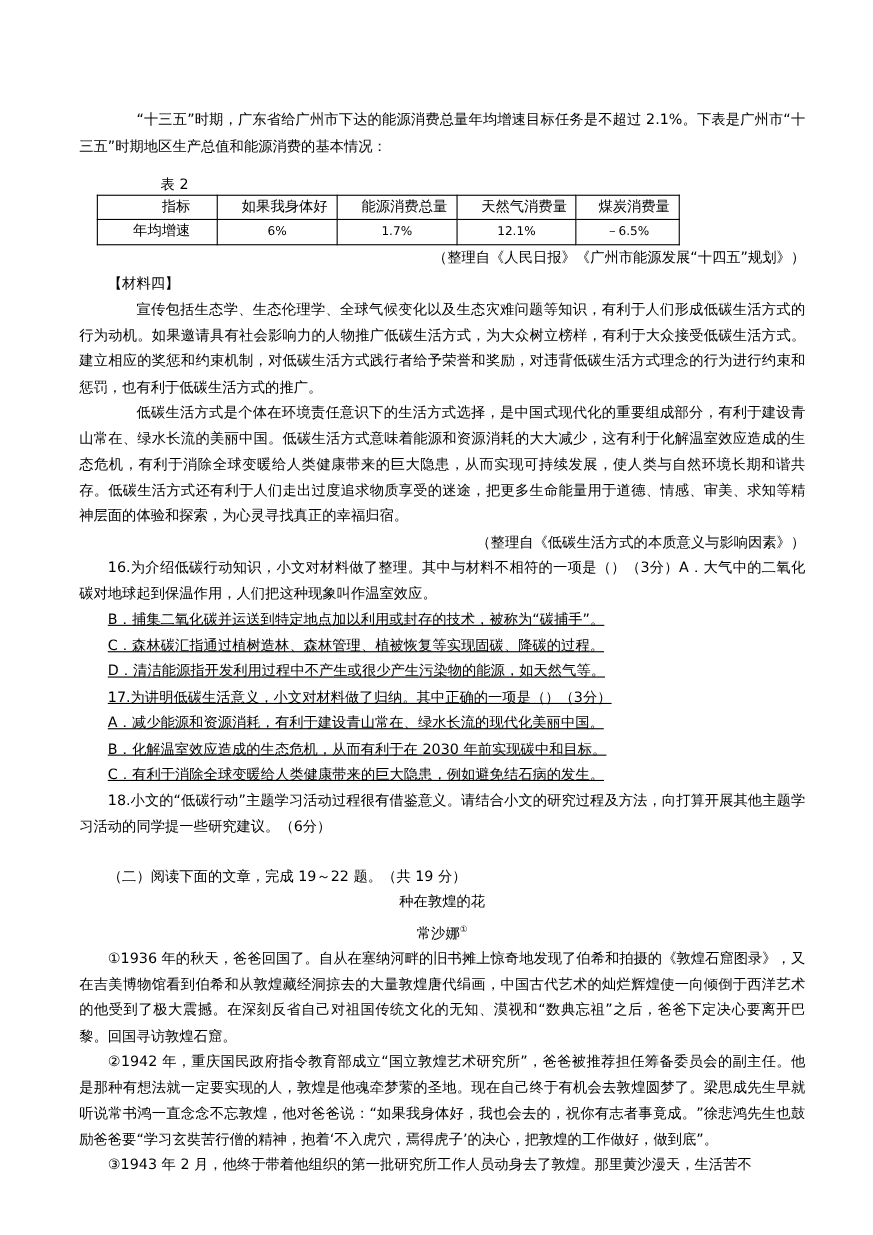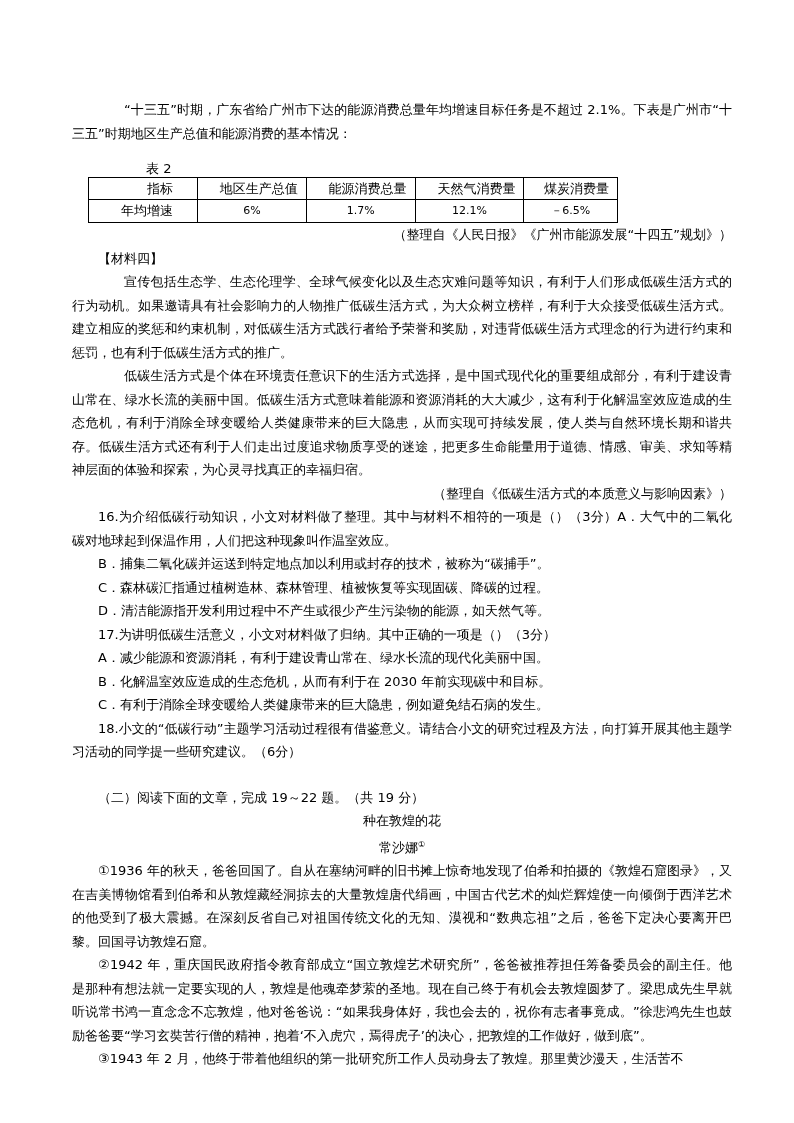--- a/index.html
+++ b/index.html
@@ -4,42 +4,42 @@
 <style>
   html, body { margin: 0; padding: 0; background: #ffffff; }
   body { width: 794px; height: 1123px; position: relative; overflow: hidden;
          font-family: "DejaVu Sans", "Liberation Sans", sans-serif; color: #000; font-size: 13px; }
   .page { position: absolute; left: 72px; top: 98px; width: 660px; }
   p { margin: 0; line-height: 23.5px; text-align: justify; }
   .ind { text-indent: 52px; }
   .ind2 { text-indent: 26px; }
   .right { text-align: right; }
   .center { text-align: center; }
-  .opt { padding-left: 26px; }
+  .opt { padding-left: 26px; text-decoration: underline; }
   .caption { margin-left: 74px; line-height: 16px; margin-top: 16px; }
   table { border-collapse: collapse; margin-left: 16px; width: 530px; }
   td { border: 1px solid #000; padding: 0 6px; line-height: 21px; vertical-align: top; }
   td.c0 { width: 78px; text-align: right; padding-right: 24px; }
   td.cx { text-align: right; padding-right: 8px; }
   td.v { font-size: 11px; text-align: center; line-height: 22px; }
   .gap { height: 22px; }
   sup { font-size: 8px; }
 </style>
 </head>
 <body>
 
 <div class="page">
   <p class="ind">“十三五”时期，广东省给广州市下达的能源消费总量年均增速目标任务是不超过 2.1%。下表是广州市“十三五”时期地区生产总值和能源消费的基本情况：</p>
 
   <div class="caption">表 2</div>
   <table>
     <tbody>
         <tr>
       <td class="c0">指标</td>
-      <td class="cx">地区生产总值</td>
+      <td class="cx">如果我身体好</td>
       <td class="cx">能源消费总量</td>
       <td class="cx">天然气消费量</td>
       <td class="cx">煤炭消费量</td>
     </tr>
     <tr>
       <td class="c0">年均增速</td>
       <td class="v">6%</td>
       <td class="v">1.7%</td>
       <td class="v">12.1%</td>
       <td class="v">－6.5%</td>

